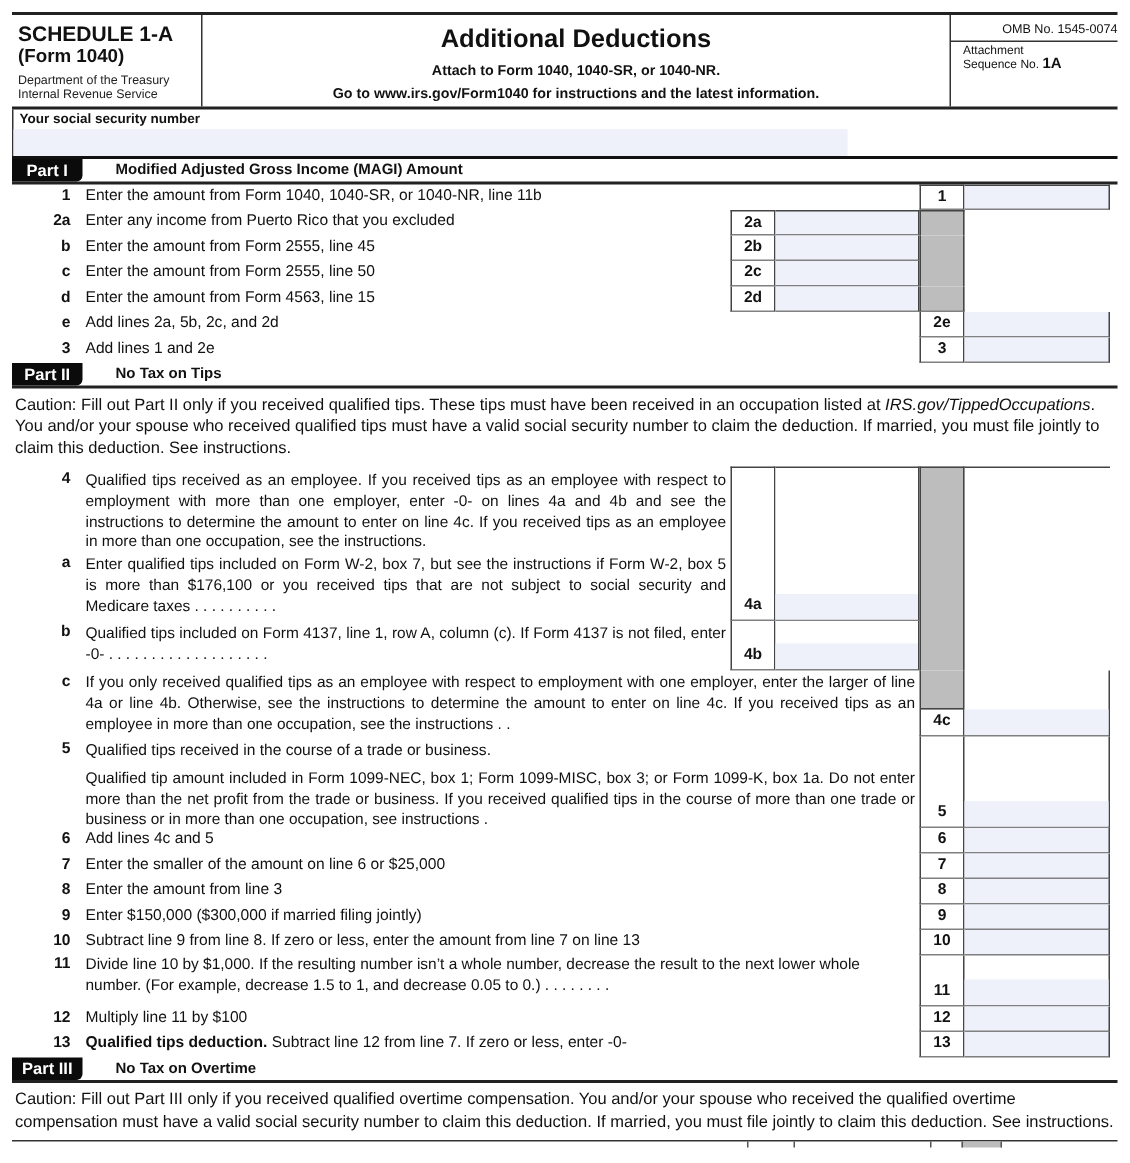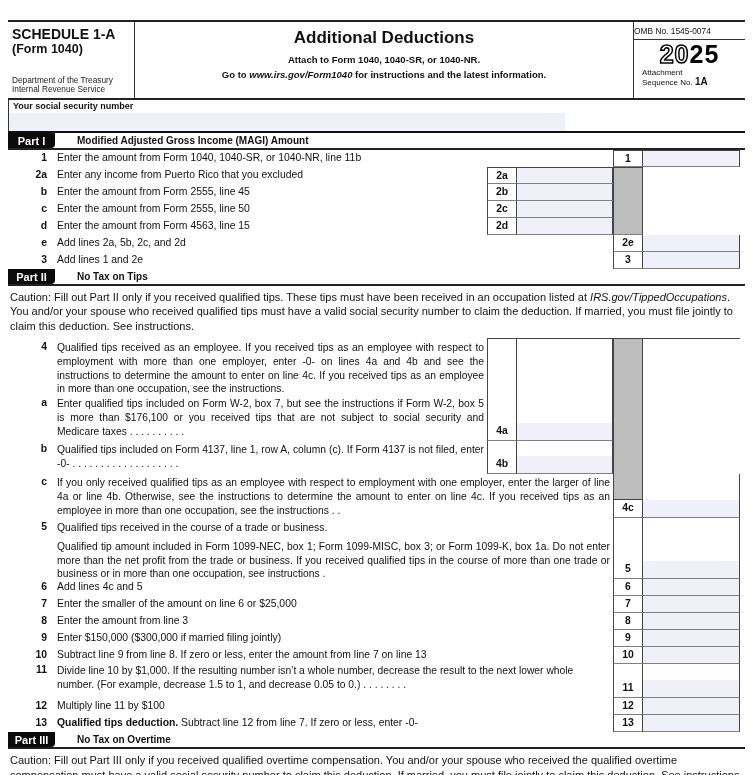--- a/index.html
+++ b/index.html
@@ -6,40 +6,40 @@
   html,body { background:#fff; }
   body {
     width:753px; height:775px; overflow:hidden;
     font-family:"Liberation Sans","DejaVu Sans",sans-serif;
     color:#111;
   }
   .wrap { width:737px; margin:0 8px; }
 
   
   .form-header {
-    margin-top:20px;
+    margin-top:8px;
     border-top:2.5px solid #222;
     border-bottom:2.5px solid #222;
-    height:80px;
+    height:65px;
     display:grid;
     grid-template-columns:127px 1fr 112px;
     gap:48px;
   }
   .fh-left { border-right:1.5px solid #333; padding:5px 4px 3px 4px;
              display:flex; flex-direction:column; }
   .fh-schedule { font-weight:bold; font-size:14px; line-height:15px; }
   .fh-form     { font-weight:bold; font-size:12.5px; line-height:15px; }
   .fh-dept { margin-top:auto; font-size:8.3px; line-height:9.6px; color:#222; }
   .fh-center { text-align:center; padding-top:6px; }
   .fh-title { font-weight:bold; font-size:17px; line-height:20px; }
   .fh-attach { font-weight:bold; font-size:9.5px; margin-top:6px; }
   .fh-goto { font-weight:bold; font-size:9.5px; margin-top:4px; }
-  .fh-goto .url { font-style:italic; }
+  .fh-goto .url { }
   .fh-right { border-left:1.5px solid #333; display:flex; flex-direction:column; }
-  .fh-omb { font-size:8.4px; text-align:left; padding:4px 0 3px 0;
+  .fh-omb { font-size:8.4px; text-align:right; padding:4px 0 3px 0;
             border-bottom:1.5px solid #333; }
   .fh-year { text-align:center; font-weight:800; font-size:25px; line-height:26px;
              letter-spacing:1px; margin-top:1px; }
   .yr-outline { color:#fff; -webkit-text-stroke:1.5px #000; }
   .yr-solid { color:#000; }
   .fh-attachment { font-size:8px; line-height:9px; padding-left:8px; margin-top:1px; }
   .fh-seq-no { font-weight:bold; font-size:10px; }
 
   
   .name-row { height:33px; border-bottom:2.5px solid #111;
@@ -115,21 +115,20 @@
         <div>Internal Revenue Service</div>
       </div>
     </div>
     <div class="fh-center">
       <div class="fh-title">Additional Deductions</div>
       <div class="fh-attach">Attach to Form 1040, 1040-SR, or 1040-NR.</div>
       <div class="fh-goto"><span>Go to </span><span class="url">www.irs.gov/Form1040</span><span> for instructions and the latest information.</span></div>
     </div>
     <div class="fh-right">
       <div class="fh-omb">OMB No. 1545-0074</div>
-      <div class="fh-year"><span class="yr-outline">20</span><span class="yr-solid">25</span></div>
       <div class="fh-attachment">
         <div>Attachment</div>
         <div><span>Sequence No. </span><span class="fh-seq-no">1A</span></div>
       </div>
     </div>
   </div>
 
   <div class="name-row">
     <div class="nr-cell nr-right">
       <div class="nr-label">Your social security number</div>

